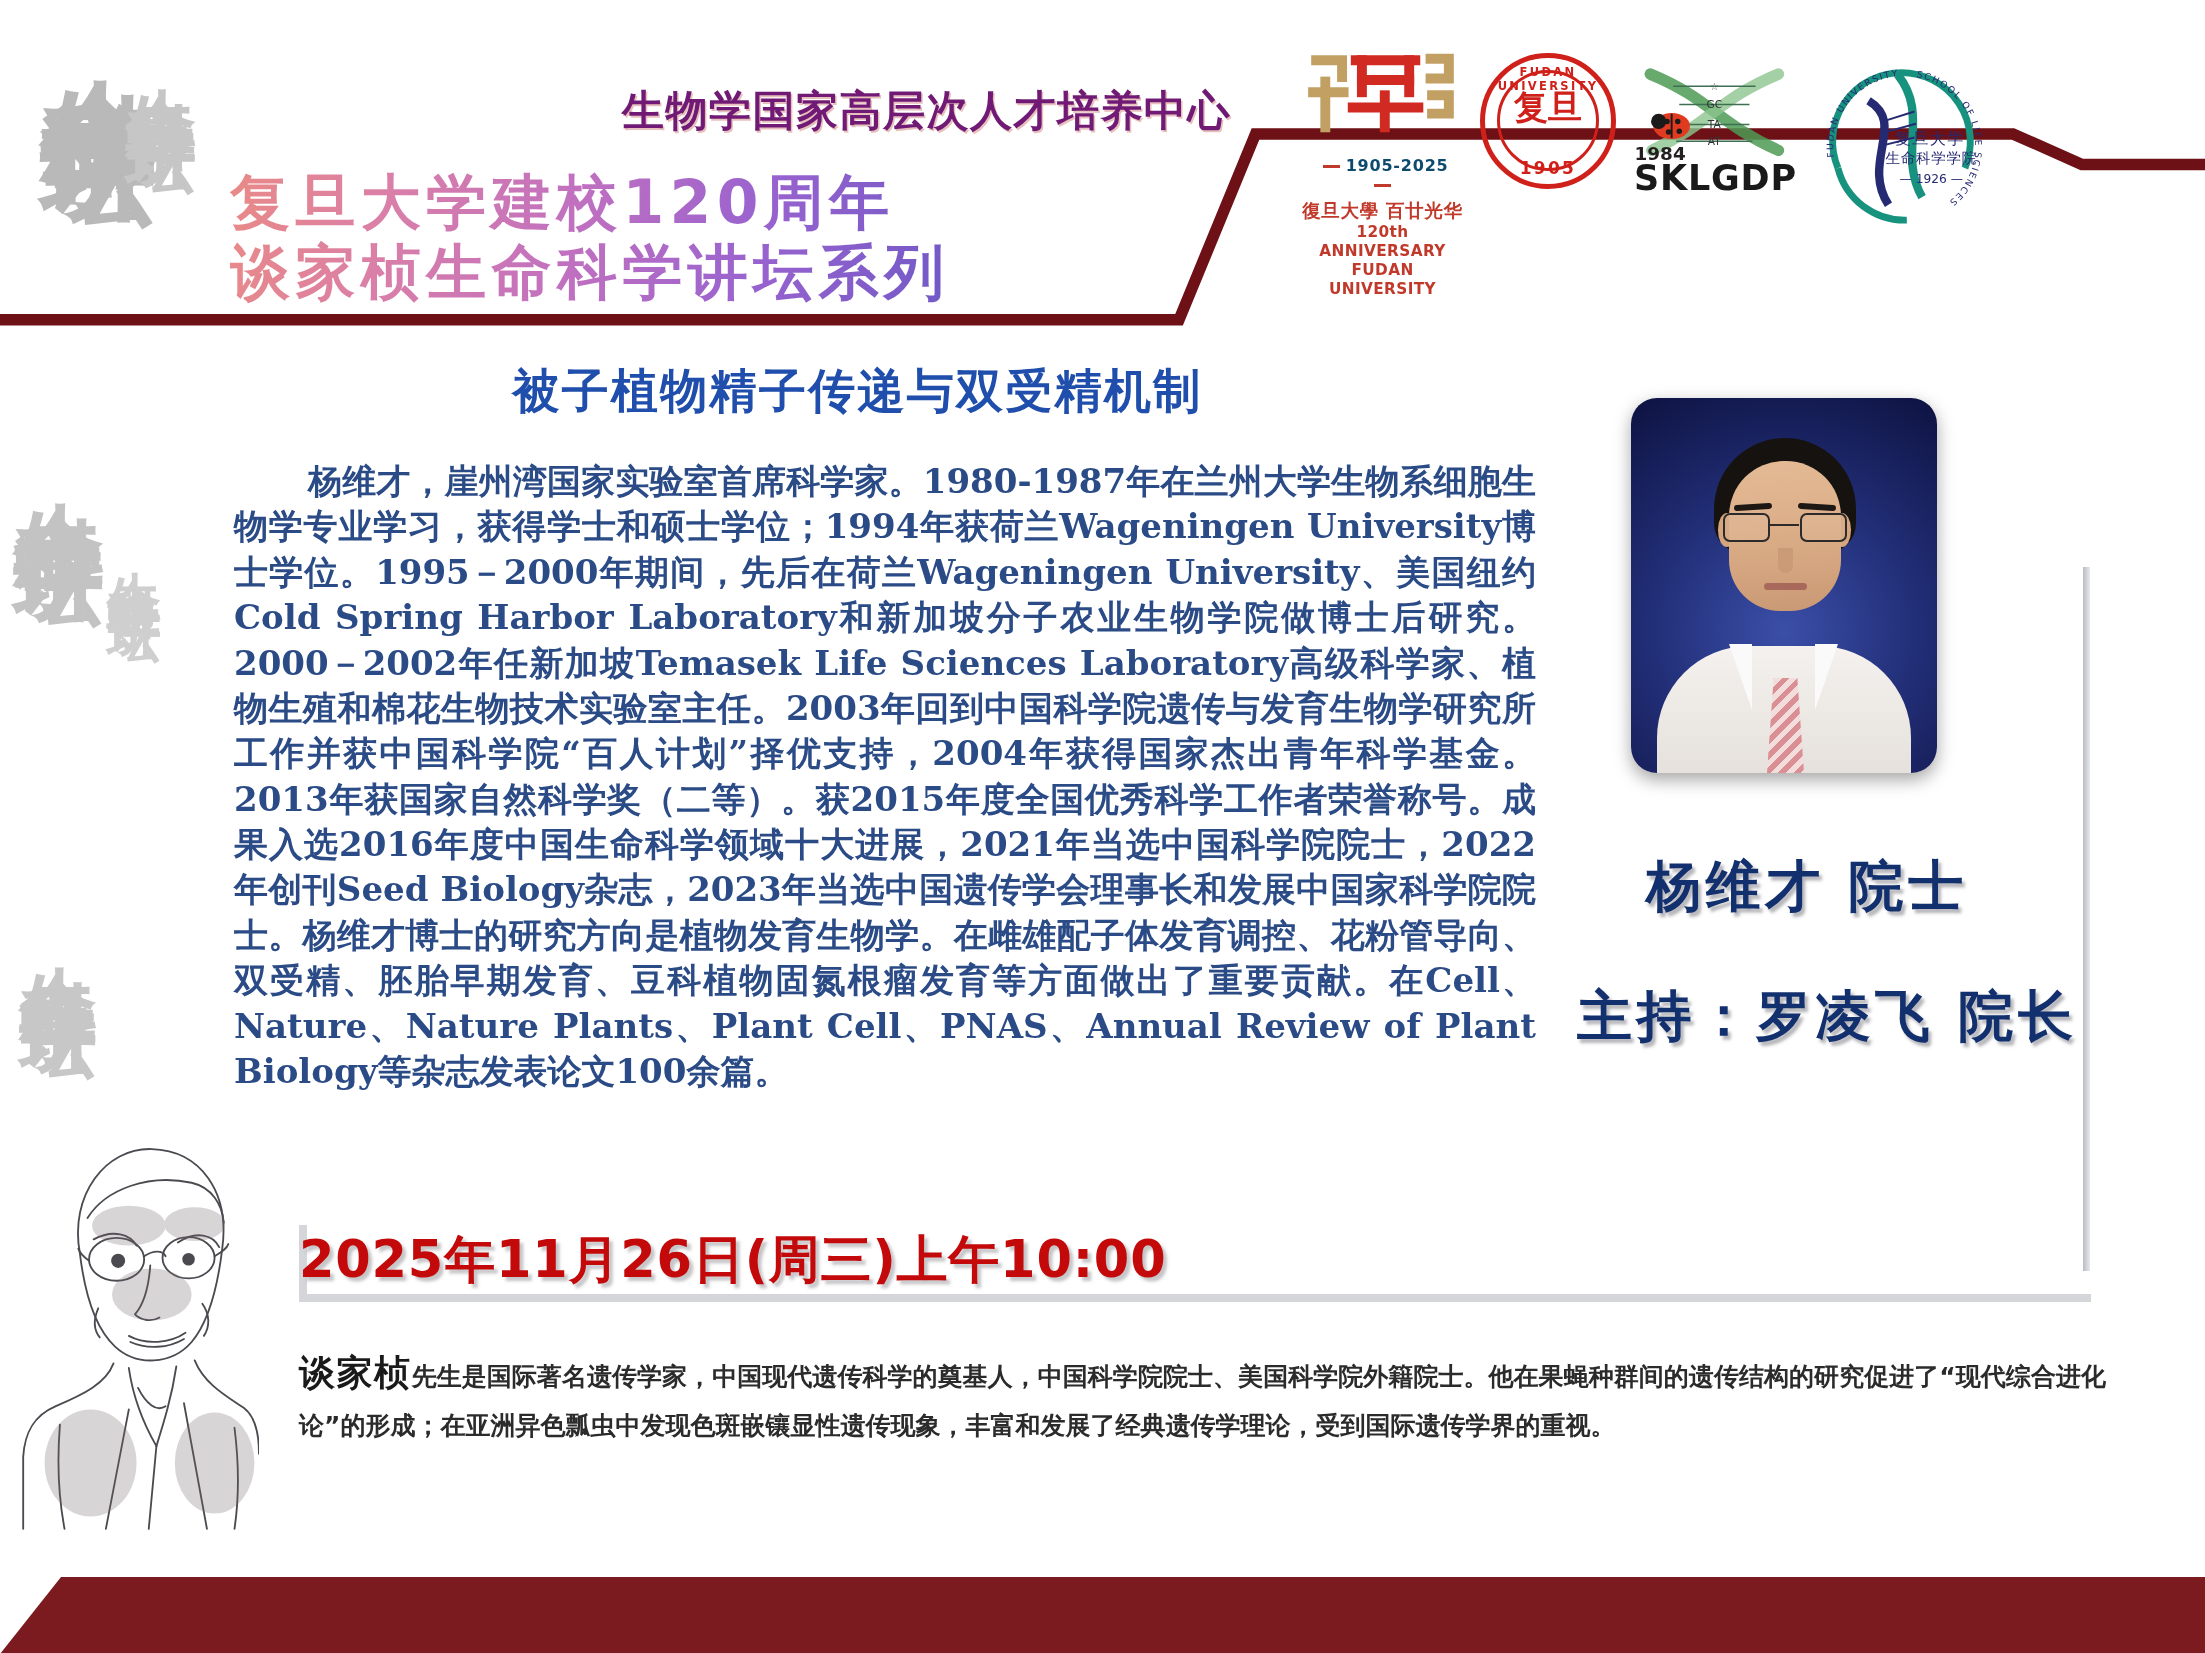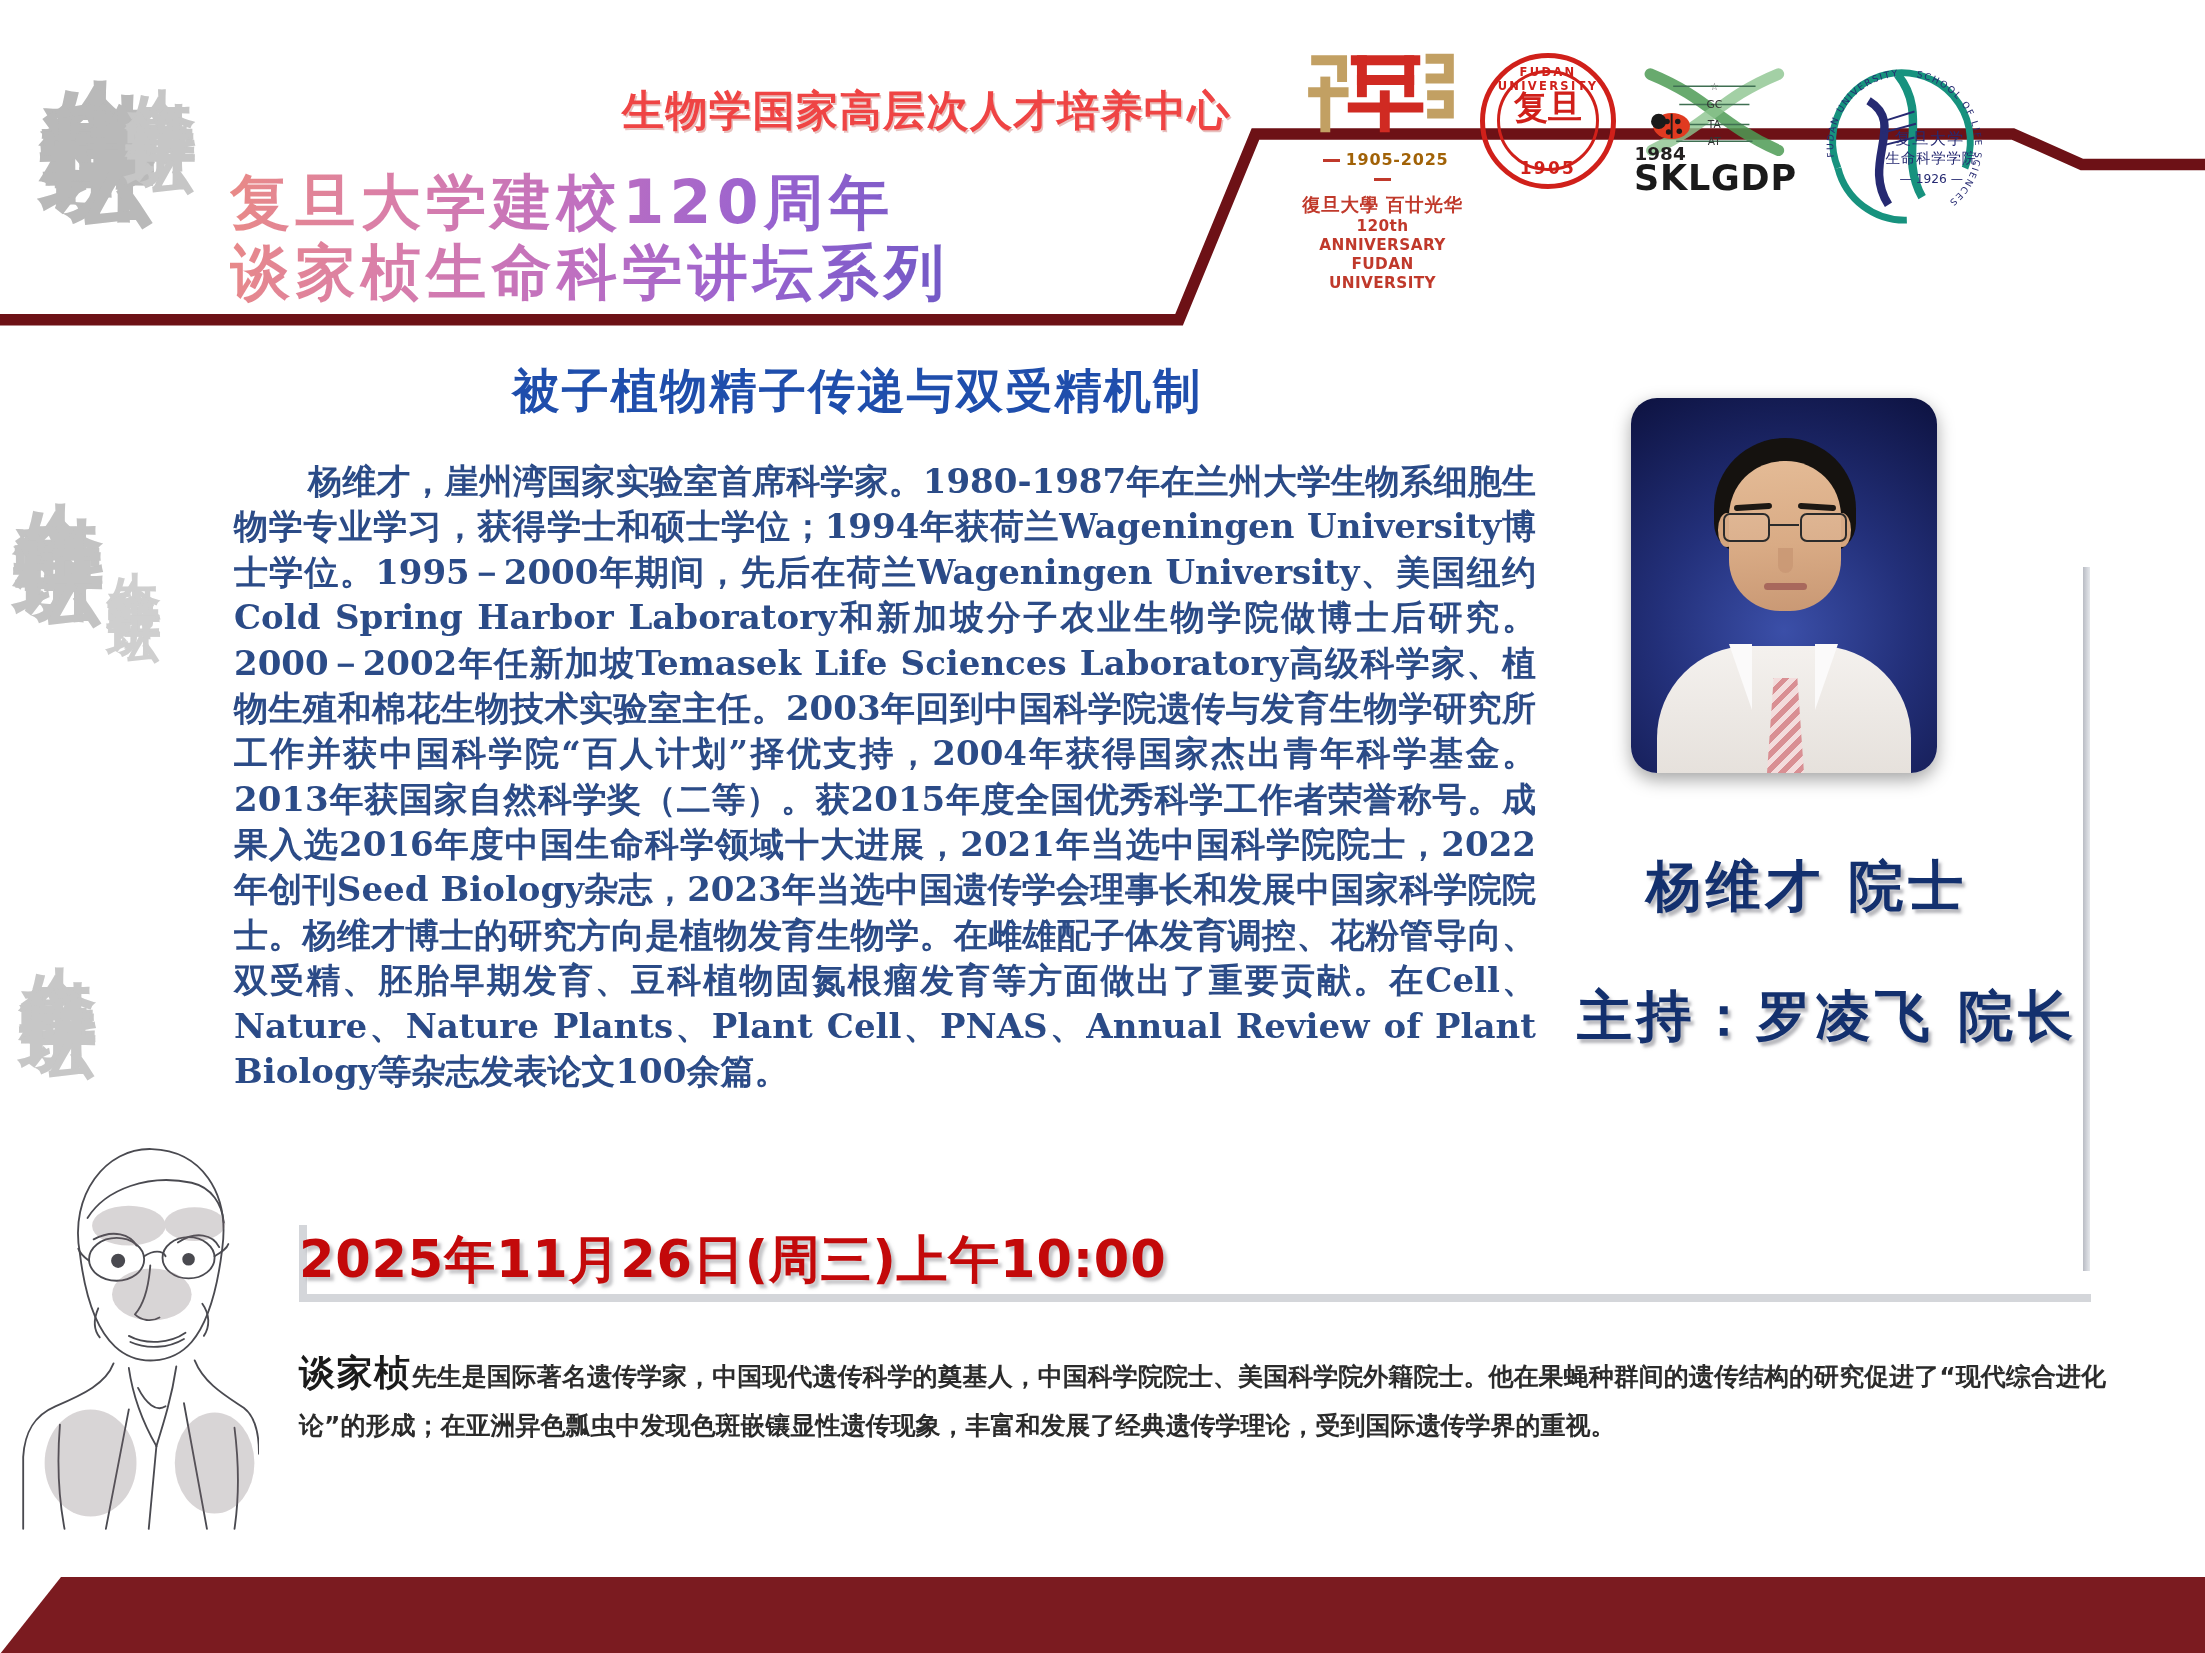--- a/index.html
+++ b/index.html
@@ -36,21 +36,21 @@
   #header-rule { position:absolute; left:0; top:0; width:2205px; height:329px; z-index:3; pointer-events:none;}
 
   
   #center-heading {
     position:absolute; left:582px; top:83px; width:689px;
     text-align:center; z-index:5;
     font-family:"DejaVu Sans", sans-serif;
     font-weight:bold;
     font-size:42px;
     letter-spacing:1.5px;
-    color:#ef4444;
+    color:#701a75;
     text-shadow:1.5px 1.5px 0 rgba(170,30,20,.28);
   }
 
   
   #series-title {
     position:absolute; left:230px; top:167px; z-index:5;
     font-family:"DejaVu Sans", sans-serif;
     font-weight:bold;
     font-size:60px;
     line-height:1.17;
@@ -66,21 +66,21 @@
   
   #logos { position:absolute; left:1302px; top:42px; width:865px; height:230px; z-index:6;
            display:flex; align-items:flex-start; gap:17px; }
   .logo { position:relative; }
 
   
   .anniv { width:161px; text-align:center; padding-top:6.1px;}
   .anniv .mark { height:90px; position:relative; }
   .anniv .years {
     font-family:"DejaVu Sans", sans-serif; font-weight:bold; font-size:16px;
-    color:#a16207; letter-spacing:0.8px; margin-top:12px;
+    color:#0c4a6e; letter-spacing:0.8px; margin-top:18px;
   }
   .anniv .years::before, .anniv .years::after {
     content:""; display:inline-block; width:17px; height:2.3px; background:#c0392b;
     vertical-align:middle; margin:0 6.1px;
   }
   .anniv .cn {
     font-family:"DejaVu Serif", serif; font-weight:bold; font-size:18.4px;
     color:#c0392b; letter-spacing:0.8px; margin-top:3.8px; white-space:nowrap;
   }
   .anniv .en1, .anniv .en2 {

